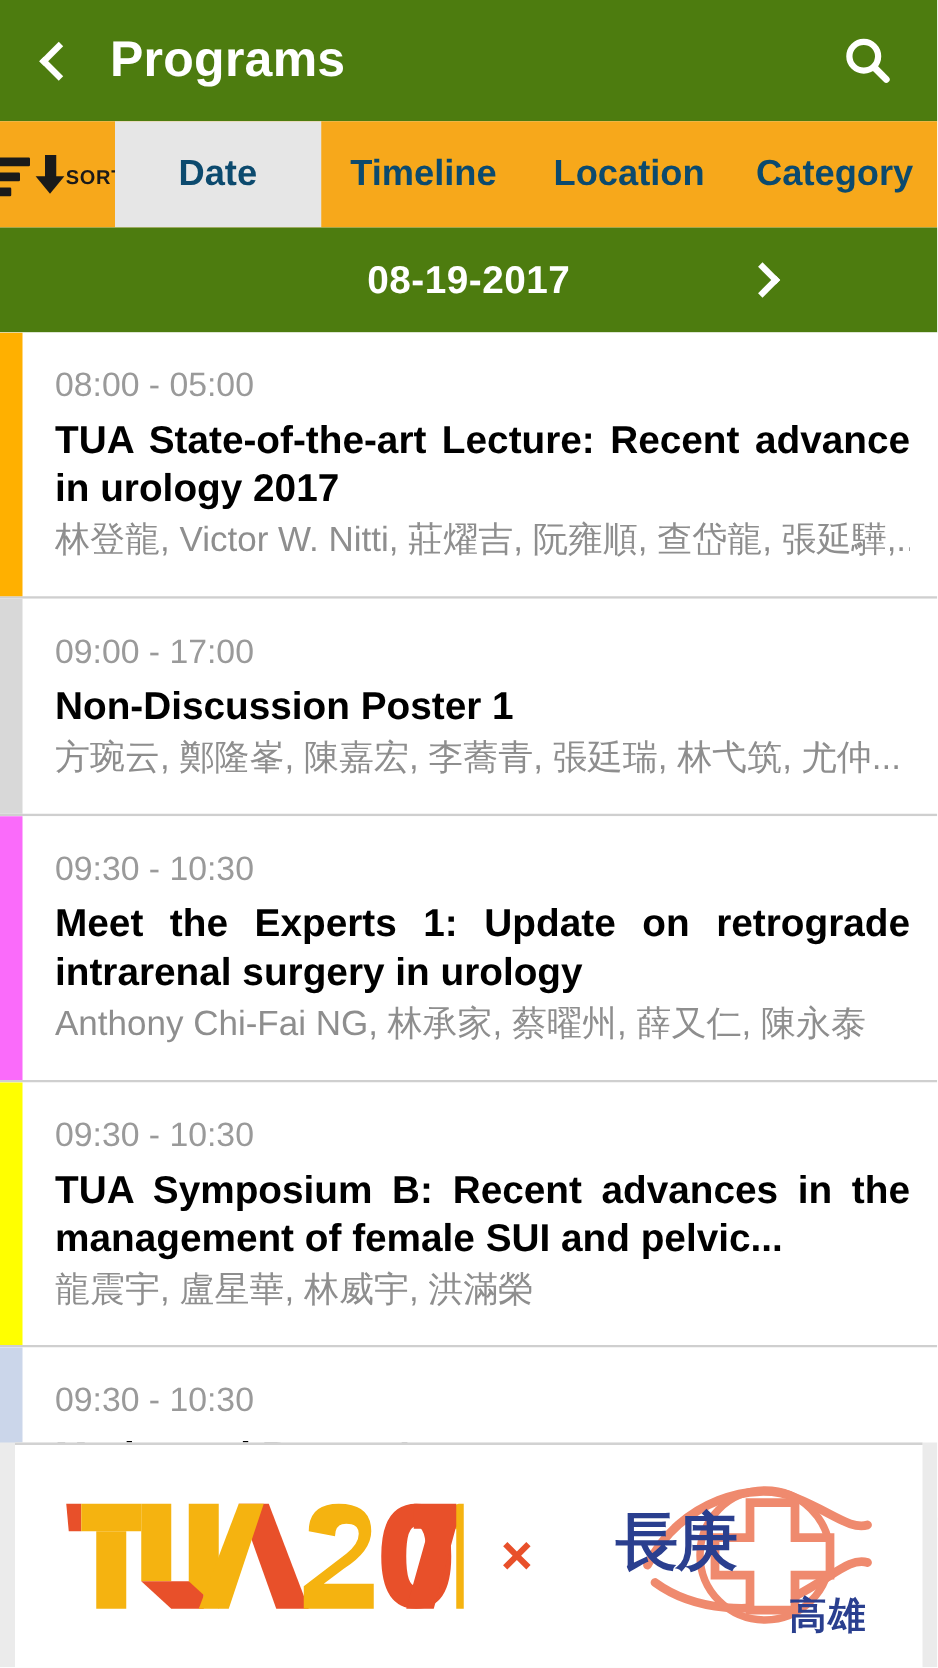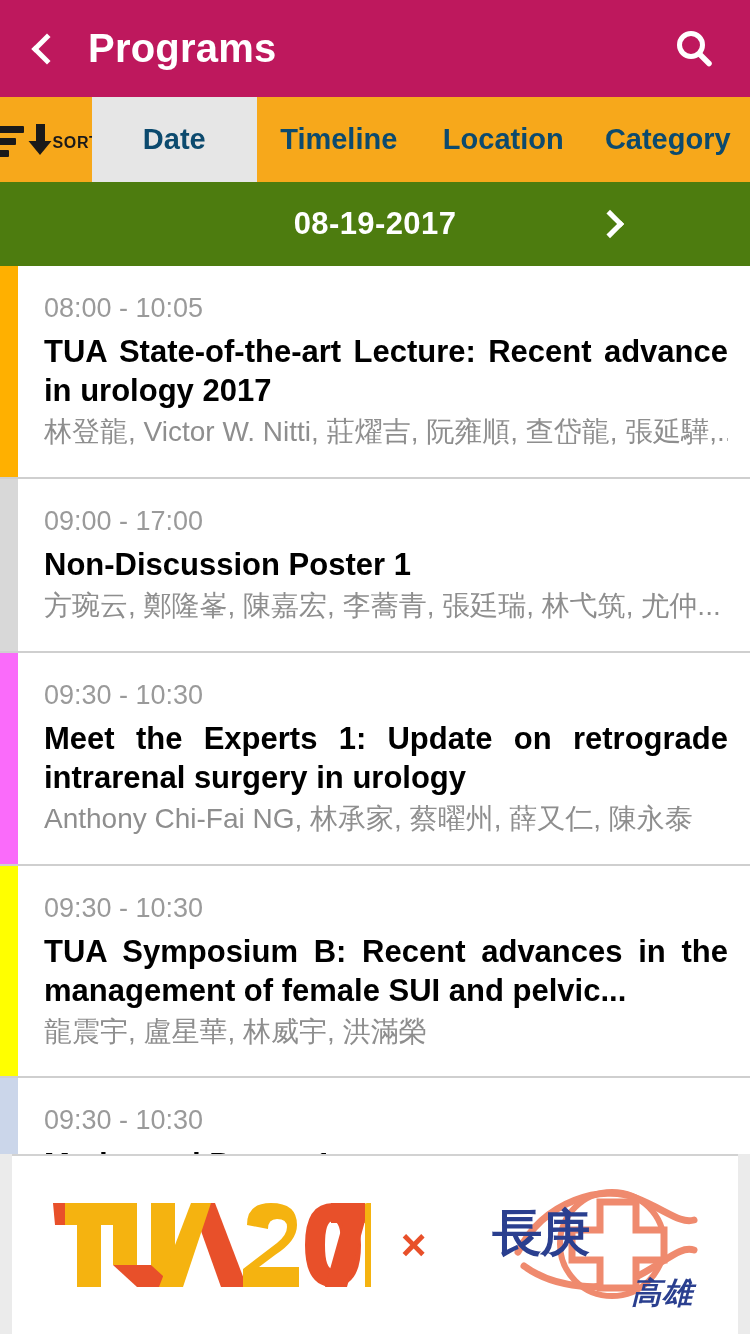--- a/index.html
+++ b/index.html
@@ -13,21 +13,21 @@
     position: relative;
     width: 750px; height: 1334px;
     background: #ffffff;
     overflow: hidden;
   }
 
   
   .header {
     position: relative;
     height: 97px;
-    background: #be185d;
+    background: #4d7c0f;
     display: flex;
     align-items: center;
     padding: 0 24px;
   }
   .back-btn {
     width: 46px; height: 60px;
     display: flex; align-items: center; justify-content: center;
     flex: 0 0 auto;
   }
   .chev-left {
@@ -207,21 +207,20 @@
   }
   .cgmh-sub {
     position: absolute;
     right: 6px; bottom: 2px;
     font-size: 30px;
     font-weight: bold;
     color: #2a3f8f;
     letter-spacing: 1px;
     line-height: 1;
     font-family: "DejaVu Serif", serif;
-    font-style: italic;
   }
 </style>
 </head>
 <body>
 
 <div id="app">
 
   <div class="header">
     <div class="back-btn">
       <span class="chev-left"></span>
@@ -263,21 +262,21 @@
     <div class="date-next">
       <span class="chev-right"></span>
     </div>
   </div>
 
   <div class="list">
 
     <div class="item">
       <div class="item-stripe" style="background:#ffb000"></div>
       <div class="item-body">
-        <div class="item-time">08:00 - 10:05</div>
+        <div class="item-time">08:00 - 05:00</div>
         <div class="item-title">TUA State-of-the-art Lecture: Recent advance in urology 2017</div>
         <div class="item-speakers">林登龍, Victor W. Nitti, 莊燿吉, 阮雍順, 查岱龍, 張延驊,...</div>
       </div>
     </div>
 
     <div class="item">
       <div class="item-stripe" style="background:#d8d8d8"></div>
       <div class="item-body">
         <div class="item-time">09:00 - 17:00</div>
         <div class="item-title single">Non-Discussion Poster 1</div>

